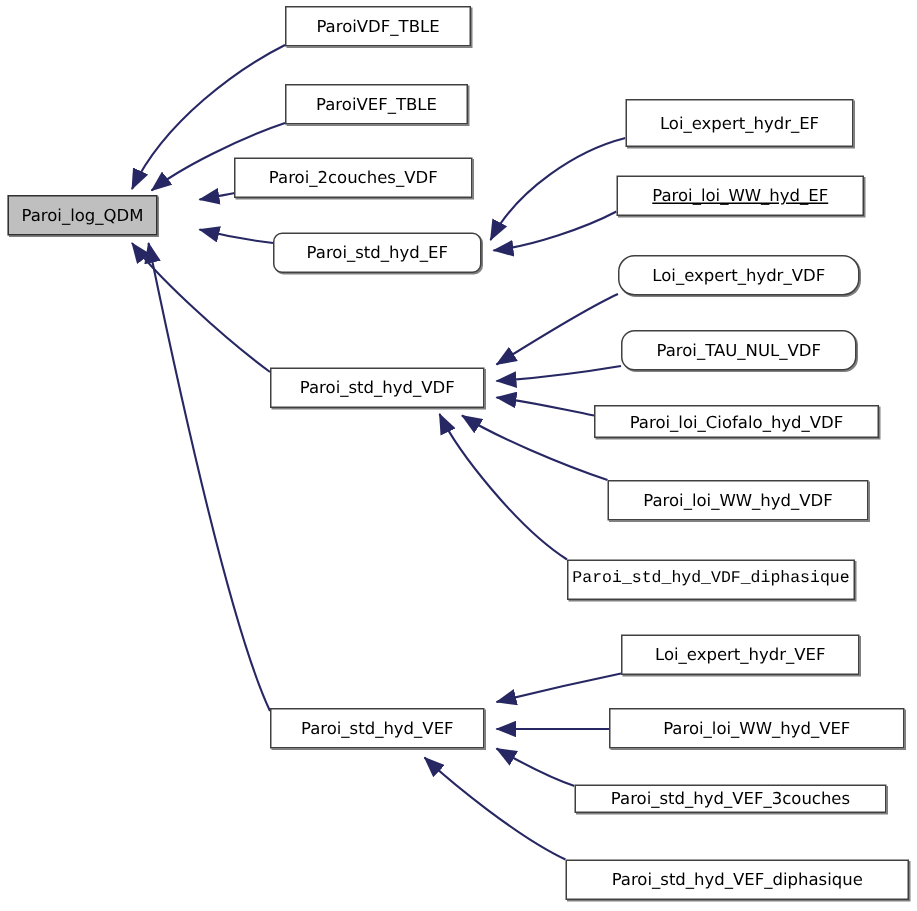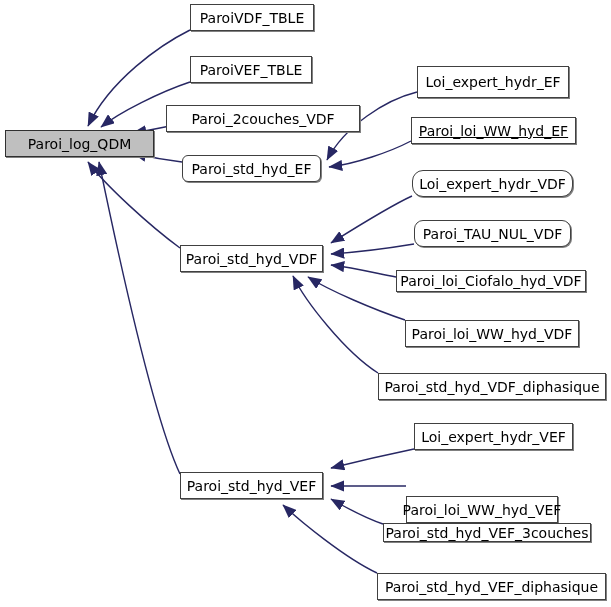--- a/index.html
+++ b/index.html
@@ -23,21 +23,21 @@
     width: 611px;
     height: 607px;
     pointer-events: none;
   }
   .node {
     position: absolute;
     box-sizing: border-box;
     border: 1px solid #404040;
     background: #ffffff;
     color: #000000;
-    font-size: 14px;
+    font-size: 11px;
     line-height: 1;
     display: flex;
     align-items: center;
     justify-content: center;
     white-space: nowrap;
     letter-spacing: 0px;
     
     box-shadow: 1px 1px 0 0 #808080;
   }
   .node.root {
@@ -75,30 +75,30 @@
         <path d="M 405,320 C 375,310 330,291 308,277" fill="none" stroke="#272763" stroke-width="1.4" marker-end="url(#arrowhead)"></path>
         <path d="M 378,373 C 345,352 305,301 293,276" fill="none" stroke="#272763" stroke-width="1.4" marker-end="url(#arrowhead)"></path>
         <path d="M 414,449 C 390,454 355,462 331,468" fill="none" stroke="#272763" stroke-width="1.4" marker-end="url(#arrowhead)"></path>
         <path d="M 406,486 C 385,486 355,486 331,486" fill="none" stroke="#272763" stroke-width="1.4" marker-end="url(#arrowhead)"></path>
         <path d="M 383,524 C 365,518 345,507 331,499" fill="none" stroke="#272763" stroke-width="1.4" marker-end="url(#arrowhead)"></path>
         <path d="M 377,573 C 345,558 300,521 283,505" fill="none" stroke="#272763" stroke-width="1.4" marker-end="url(#arrowhead)"></path>
       </g>
   </svg>
 
   <div id="nodes">
-      <div class="node root" style="left: 5px; top: 130px; width: 149px; height: 27px;">
+      <div class="node root" style="left: 5px; top: 130px; width: 100px; height: 27px;">
         <span class="node-label">Paroi_log_QDM</span>
       </div>
       <div class="node" style="left: 190px; top: 4px; width: 124px; height: 27px;">
         <span class="node-label">ParoiVDF_TBLE</span>
       </div>
       <div class="node" style="left: 190px; top: 56px; width: 122px; height: 27px;">
         <span class="node-label">ParoiVEF_TBLE</span>
       </div>
-      <div class="node" style="left: 166px; top: 105px; width: 194px; height: 27px;">
+      <div class="node" style="left: 156px; top: 105px; width: 159px; height: 27px;">
         <span class="node-label">Paroi_2couches_VDF</span>
       </div>
       <div class="node" style="left: 182px; top: 155px; width: 139px; height: 27px; border-radius: 6px;">
         <span class="node-label">Paroi_std_hyd_EF</span>
       </div>
       <div class="node" style="left: 180px; top: 245px; width: 143px; height: 27px;">
         <span class="node-label">Paroi_std_hyd_VDF</span>
       </div>
       <div class="node" style="left: 180px; top: 472px; width: 143px; height: 27px;">
         <span class="node-label">Paroi_std_hyd_VEF</span>
@@ -114,27 +114,27 @@
       </div>
       <div class="node" style="left: 414px; top: 220px; width: 157px; height: 27px; border-radius: 9px;">
         <span class="node-label">Paroi_TAU_NUL_VDF</span>
       </div>
       <div class="node" style="left: 396px; top: 270px; width: 190px; height: 22px;">
         <span class="node-label">Paroi_loi_Ciofalo_hyd_VDF</span>
       </div>
       <div class="node" style="left: 405px; top: 320px; width: 174px; height: 27px;">
         <span class="node-label">Paroi_loi_WW_hyd_VDF</span>
       </div>
-      <div class="node" style="left: 378px; top: 373px; width: 228px; height: 27px;">
+      <div class="node" style="left: 378px; top: 373px; width: 192px; height: 27px; font-family: Liberation Mono, monospace;">
         <span class="node-label">Paroi_std_hyd_VDF_diphasique</span>
       </div>
       <div class="node" style="left: 414px; top: 423px; width: 159px; height: 27px;">
         <span class="node-label">Loi_expert_hydr_VEF</span>
       </div>
-      <div class="node" style="left: 406px; top: 496px; width: 152px; height: 27px;">
+      <div class="node" style="left: 406px; top: 472px; width: 197px; height: 27px;">
         <span class="node-label">Paroi_loi_WW_hyd_VEF</span>
       </div>
       <div class="node" style="left: 383px; top: 523px; width: 208px; height: 19px;">
         <span class="node-label">Paroi_std_hyd_VEF_3couches</span>
       </div>
       <div class="node" style="left: 377px; top: 573px; width: 229px; height: 27px;">
         <span class="node-label">Paroi_std_hyd_VEF_diphasique</span>
       </div>
     </div>
 

